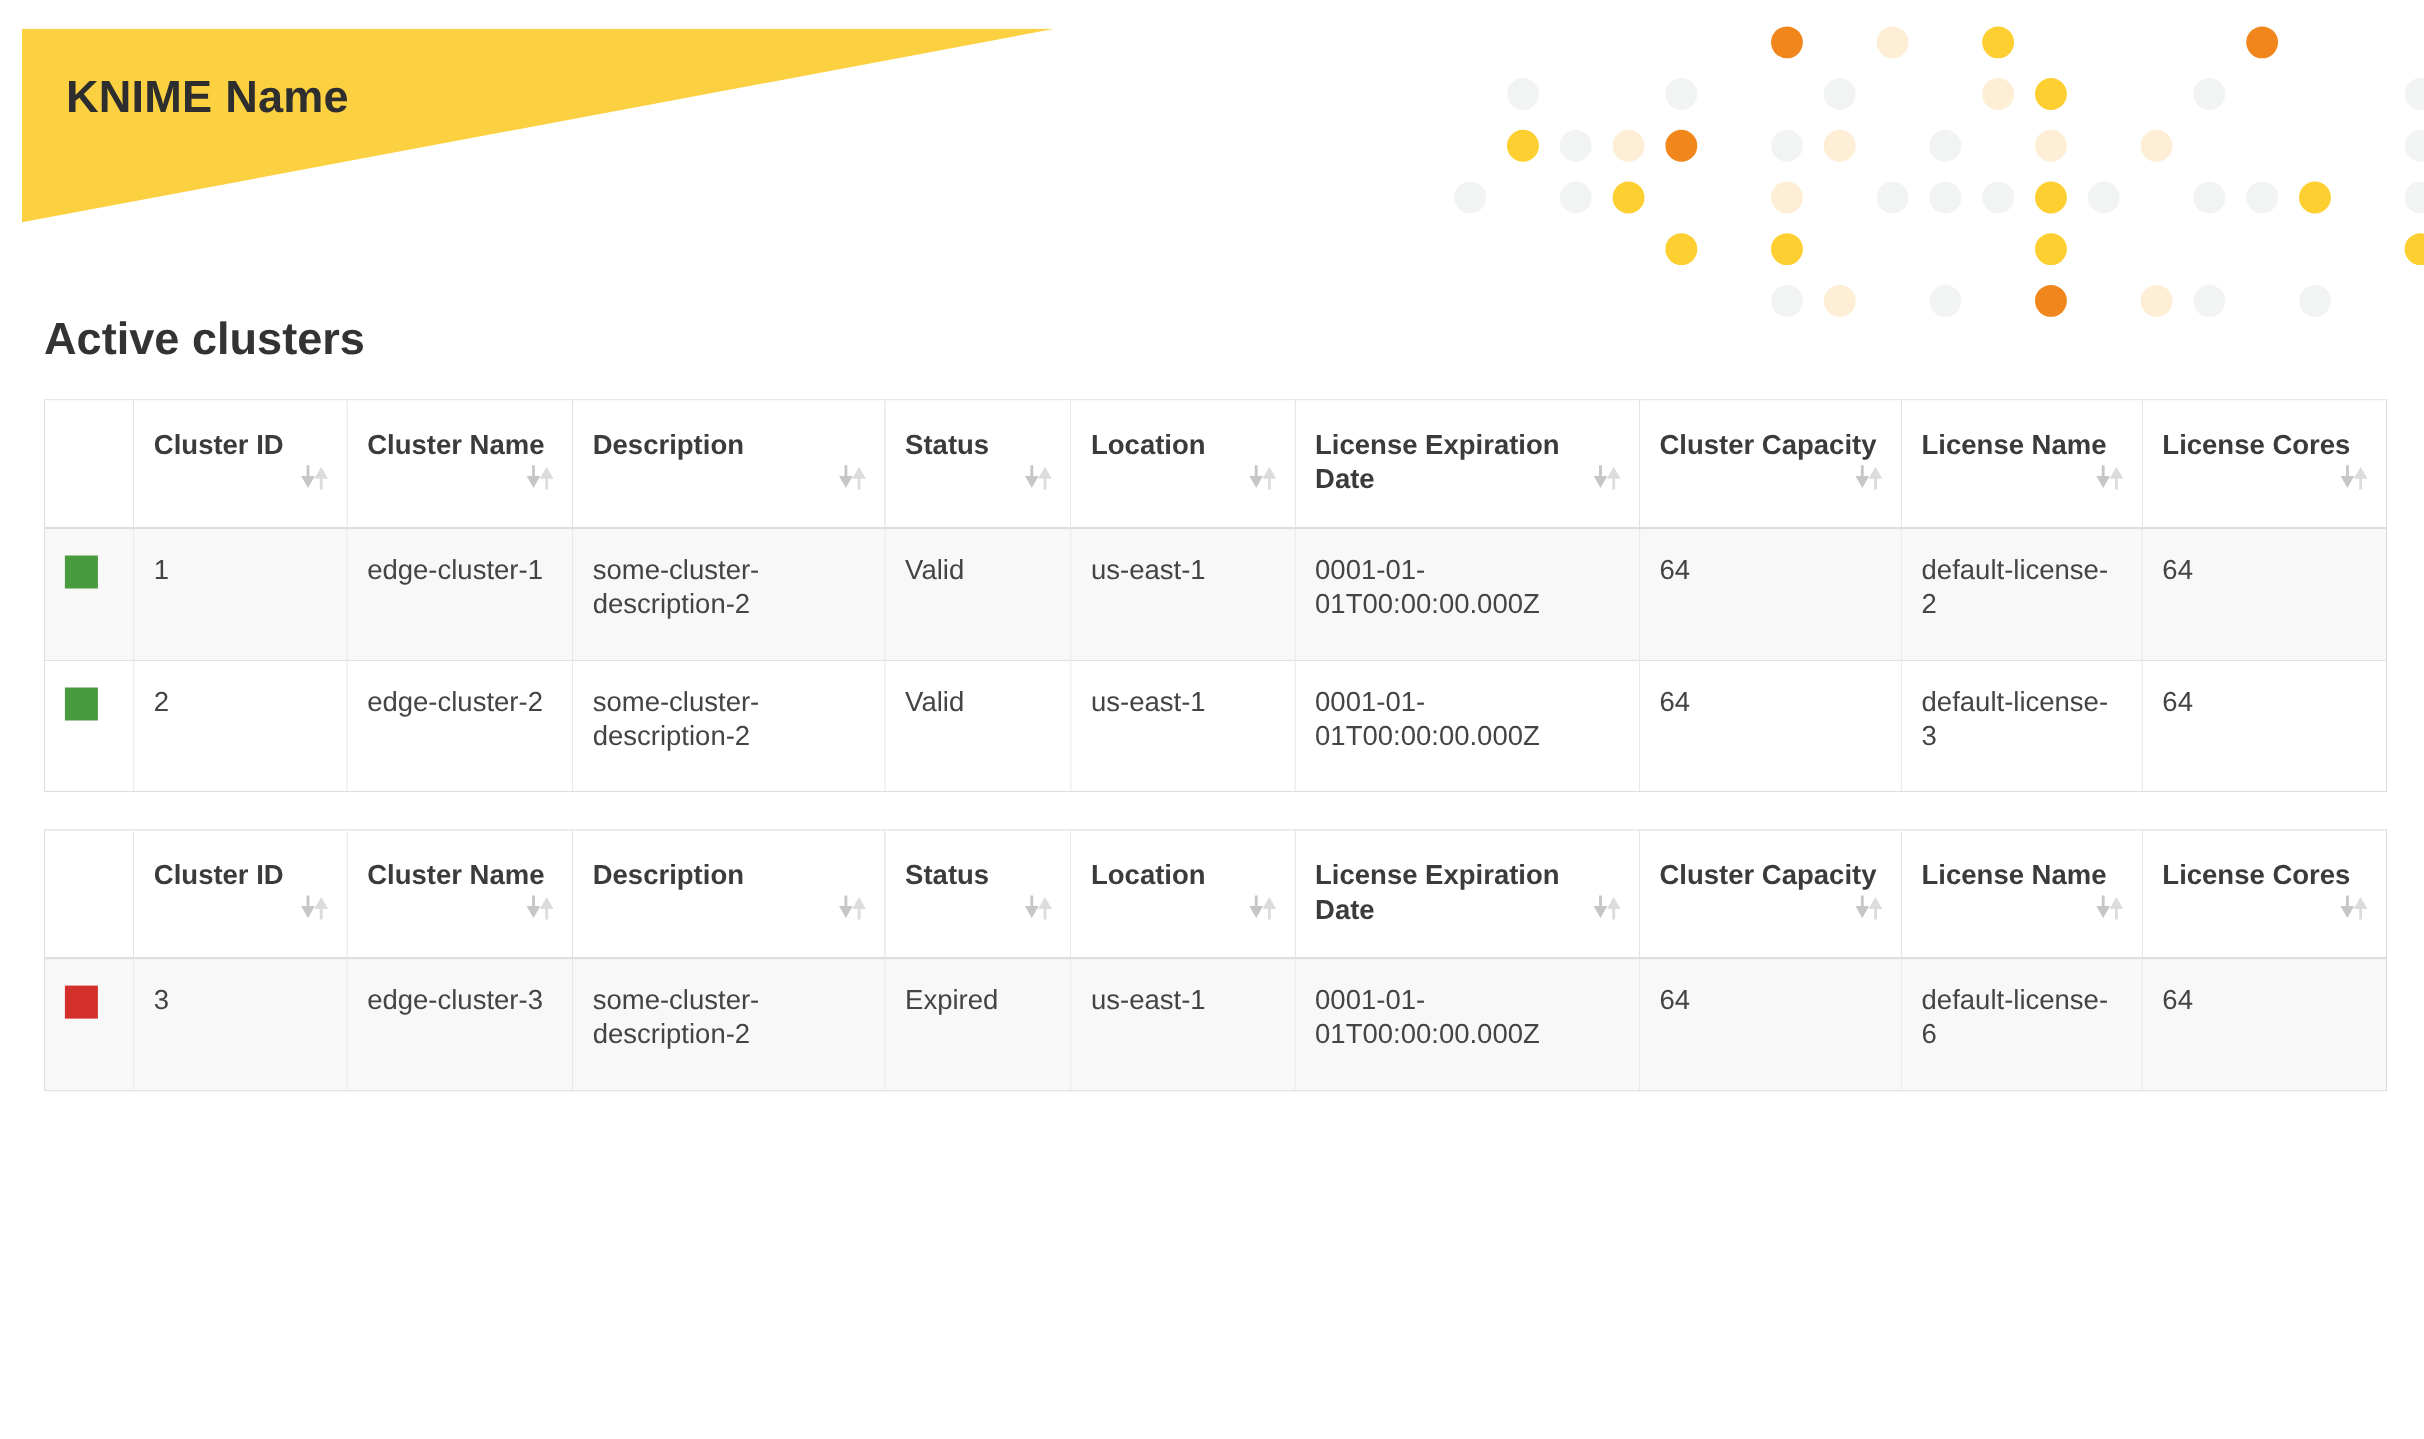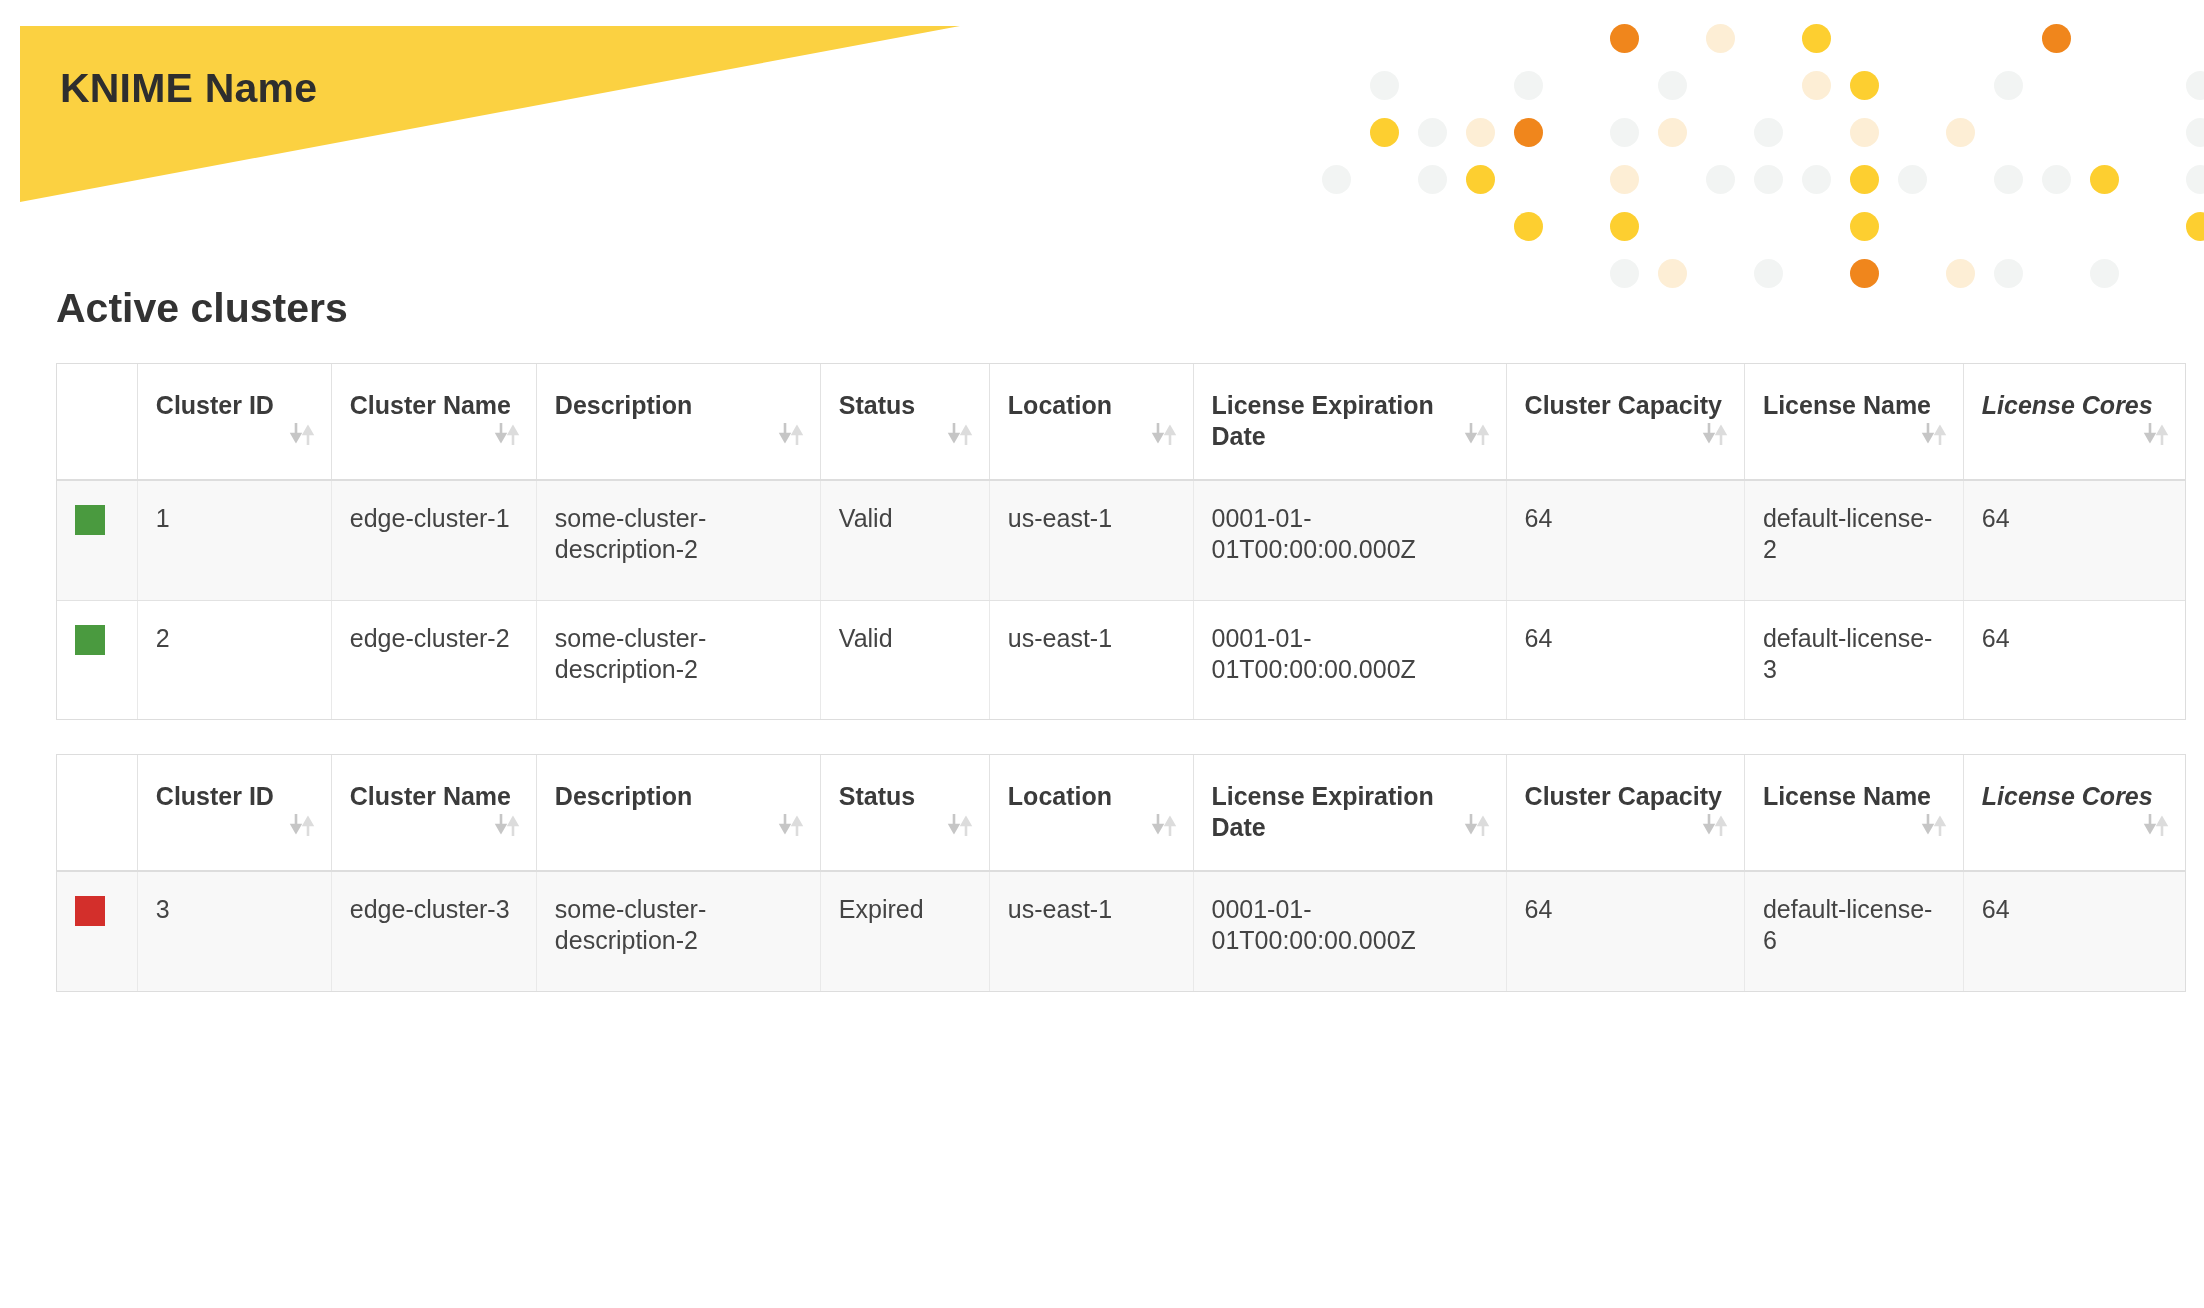--- a/index.html
+++ b/index.html
@@ -50,21 +50,21 @@
   }
   .dot {
     position: absolute;
     width: 29px;
     height: 29px;
     border-radius: 50%;
   }
 
   
   .content {
-    padding: 0 0 0 16px;
+    padding: 0 0 0 0;
   }
   .section-title {
     margin: 0;
     padding: 0 0 0 40px;
     font-size: 41px;
     font-weight: bold;
     color: #333333;
     line-height: 1;
   }
   .title-active { margin-top: -42px; }
@@ -88,21 +88,21 @@
     border-bottom: 2px solid #dddddd;
     background: #ffffff;
     font-weight: bold;
     color: #3b3b3b;
     text-align: left;
     vertical-align: top;
     padding: 26px 18px 28px 18px;
     line-height: 1.22;
     position: relative;
   }
-  table.ct thead th:last-child { border-right: none; font-style: italic; }
+  table.ct thead th:last-child { border-right: none; }
   table.ct tbody td {
     border-right: 1px solid #e9e9e9;
     border-bottom: 1px solid #e2e2e2;
     vertical-align: top;
     padding: 22px 18px 34px 18px;
     line-height: 1.25;
     color: #444444;
   }
   table.ct tbody td:last-child { border-right: none; }
   table.ct tbody tr:last-child td { border-bottom: none; }

